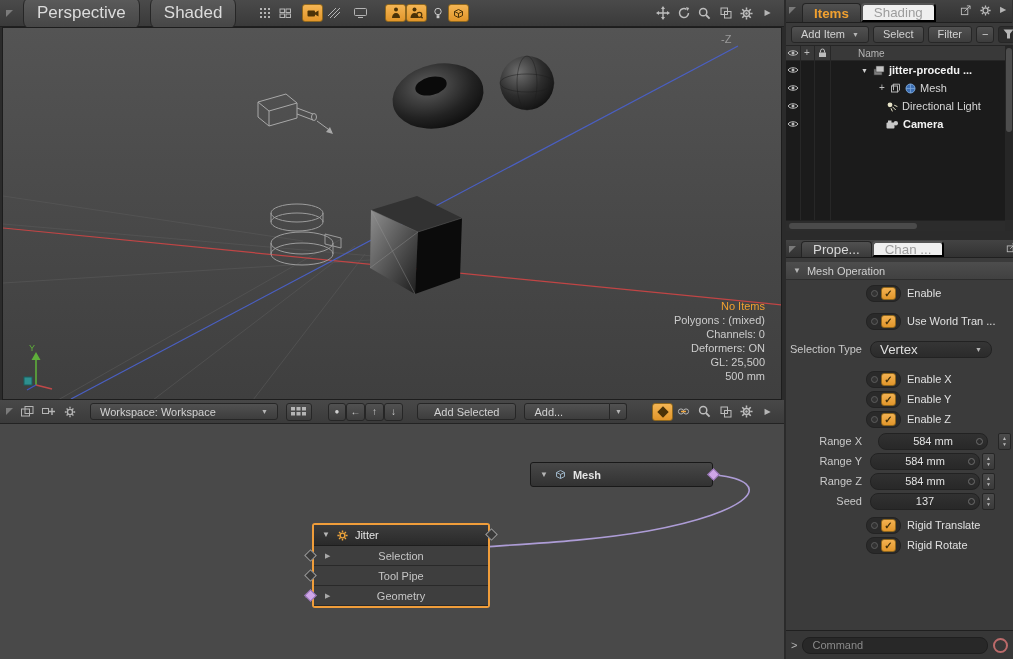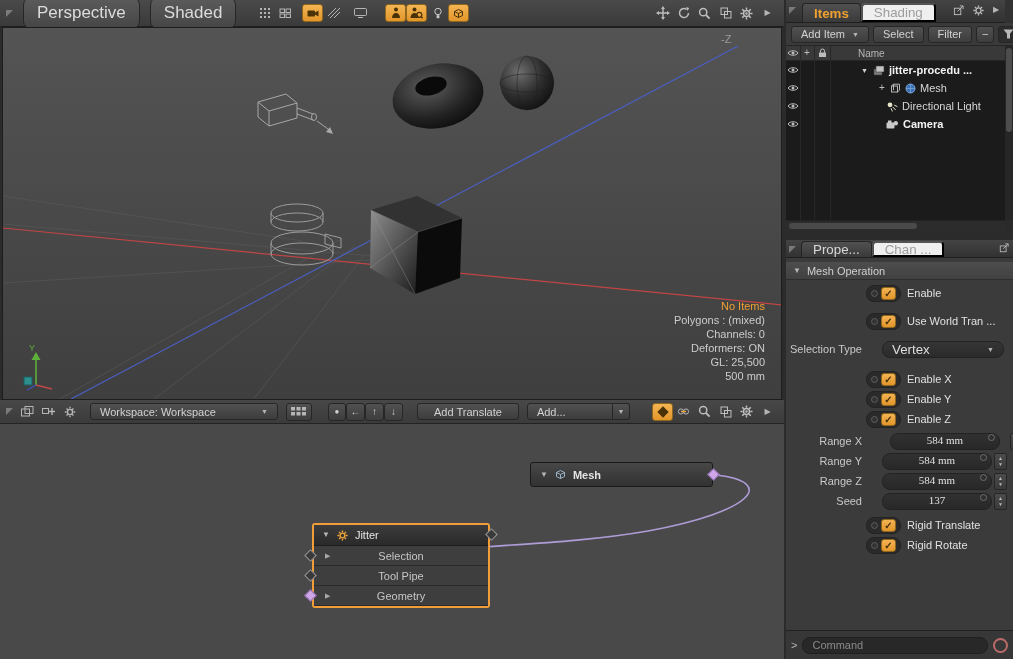--- a/index.html
+++ b/index.html
@@ -70,21 +70,21 @@
   .jn-header { height:21px; background:linear-gradient(#3c3c3c,#2a2a2a);
     display:flex; align-items:center; padding:0 8px; border-bottom:1px solid #1d1d1d; }
   .jn-header .title { color:#e6e6e6; margin-left:7px; }
   .jn-row { height:20px; background:#3e3e3e; border-bottom:1px solid #292929;
     display:flex; align-items:center; justify-content:center; position:relative; color:#c6c6c6; }
   .jn-row:last-child { border-bottom:none; }
   .row-exp { position:absolute; left:11px; font-size:7px; color:#a8a8a8; }
 
   
   #items-panel { left:786px; top:0; width:227px; height:231px; background:#323232; }
-  .tabbar { position:absolute; left:0; top:0; right:8px; height:23px; padding:0 3px;
+  .tabbar { position:absolute; left:0; top:0; right:1px; height:23px; padding:0 3px;
     background:linear-gradient(#434343,#323232); border-bottom:1px solid #202020;
     display:flex; align-items:flex-end; }
   .tab { height:19px; padding:0 11px; display:flex; align-items:center;
     border-radius:4px 4px 0 0; color:#9d9d9d; }
   .tab.active { background:linear-gradient(#505050,#3a3a3a); border:1px solid #242424; border-bottom:none; color:#d8d8d8; }
   .tab.items-active { color:#f0a030; font-weight:bold; }
   .tab-icons { margin-left:auto; display:flex; align-items:center; gap:4px; padding-bottom:3px; }
 
   #items-toolbar { position:absolute; left:0; top:23px; right:0; height:23px; padding:0 5px;
     background:#3a3a3a; border-bottom:1px solid #252525; display:flex; align-items:center; gap:4px; }
@@ -120,35 +120,35 @@
     font-size:10px; color:#a9a9a9; border-radius:0 2px 2px 0; flex:none; }
   .vtab.active { background:linear-gradient(90deg,#f2b14f,#e59a2e); color:#46320a; font-weight:bold; }
 
   .section-hd { margin:4px -4px 0 -4px; height:18px; padding:0 7px;
     background:linear-gradient(#4d4d4d,#414141); border-bottom:1px solid #2d2d2d;
     display:flex; align-items:center; color:#d0d0d0; }
   .section-hd .arr8 { margin-right:6px; }
 
   .prow { display:flex; align-items:center; height:20px; }
   .mt3{margin-top:3px;} .mt8{margin-top:8px;} .mt10{margin-top:10px;} .mt2{margin-top:2px;gap:8px;} .mt4{margin-top:4px;}
-  .plabel { width:72px; text-align:right; margin-right:20px; color:#c9c9c9; flex:none; }
+  .plabel { width:72px; text-align:right; margin-right:8px; color:#c9c9c9; flex:none; }
   .chk-ind { margin-left:76px; }
   .chk { display:flex; align-items:center; gap:3px; background:#2a2a2a; border:1px solid #232323;
     border-radius:8px; height:17px; padding:0 4px; }
   .chk .ring { width:7px; height:7px; border-radius:50%; border:1px solid #5d5d5d; background:#333; }
   .chk .box { width:15px; height:13px; border-radius:3px; background:#3c3c3c; border:1px solid #2a2a2a;
     display:flex; align-items:center; justify-content:center; font-size:10px; font-weight:bold; color:transparent; }
   .chk.checked .box { background:linear-gradient(#f3b251,#e2962b); border-color:#8f671d; color:#42300b; }
   .chk-label { margin-left:6px; color:#e0e0e0; }
 
   .dropdown { width:122px; height:17px; background:linear-gradient(#353535,#2b2b2b); border:1px solid #222;
     border-radius:8px; display:flex; align-items:center; padding:0 9px; color:#dedede; }
   .dropdown .arr7 { margin-left:auto; }
   .numfield { width:110px; height:17px; background:linear-gradient(#313131,#282828); border:1px solid #222;
-    border-radius:8px; display:flex; align-items:flex-start; justify-content:center; color:#e2e2e2; position:relative;font-family:Liberation Serif, serif; }
+    border-radius:8px; display:flex; align-items:center; justify-content:center; color:#e2e2e2; position:relative; }
   .numfield .knob { position:absolute; right:4px; width:7px; height:7px; border:1px solid #6d6d6d; border-radius:50%; }
   .spinner { width:13px; height:17px; margin-left:2px; border:1px solid #262626; border-radius:2px;
     background:linear-gradient(#4b4b4b,#3a3a3a); display:flex; flex-direction:column; align-items:center;
     justify-content:center; gap:1px; font-size:5px; color:#b8b8b8; line-height:1; }
 
   #cmd-bar { left:786px; top:630px; width:227px; height:29px; background:#373737; border-top:1px solid #202020;
     display:flex; align-items:center; padding:0 5px; gap:5px; }
   #cmd-prompt { color:#b5b5b5; font-size:11px; }
   #cmd-input { flex:1; height:17px; background:#282828; border:1px solid #1f1f1f; border-radius:8px;
     color:#dddddd; padding:0 9px; font-size:11px; font-family:inherit; outline:none; }
@@ -451,21 +451,21 @@
     <button class="gi raised" style="width:19px">
         <span class="arr10">←</span>
       </button>
     <button class="gi raised" style="width:19px">
         <span class="arr10">↑</span>
       </button>
     <button class="gi raised" style="width:19px">
         <span class="arr10">↓</span>
       </button>
 
-    <button class="btn" style="margin-left:14px;padding:0 16px">Add Translate</button>
+    <button class="btn" style="margin-left:14px;padding:0 16px">Add Selected</button>
     <div class="flex" style="margin-left:8px">
       <button class="btn" style="width:86px;border-radius:3px 0 0 3px">Add...</button>
       <button class="btn" style="width:17px;padding:0;justify-content:center;border-left:none;border-radius:0 3px 3px 0">
           <span class="arr7">▼</span>
         </button>
     </div>
 
     <span class="flex1"></span>
     <button class="gi orange">
         <span class="diamond-glyph"></span>

